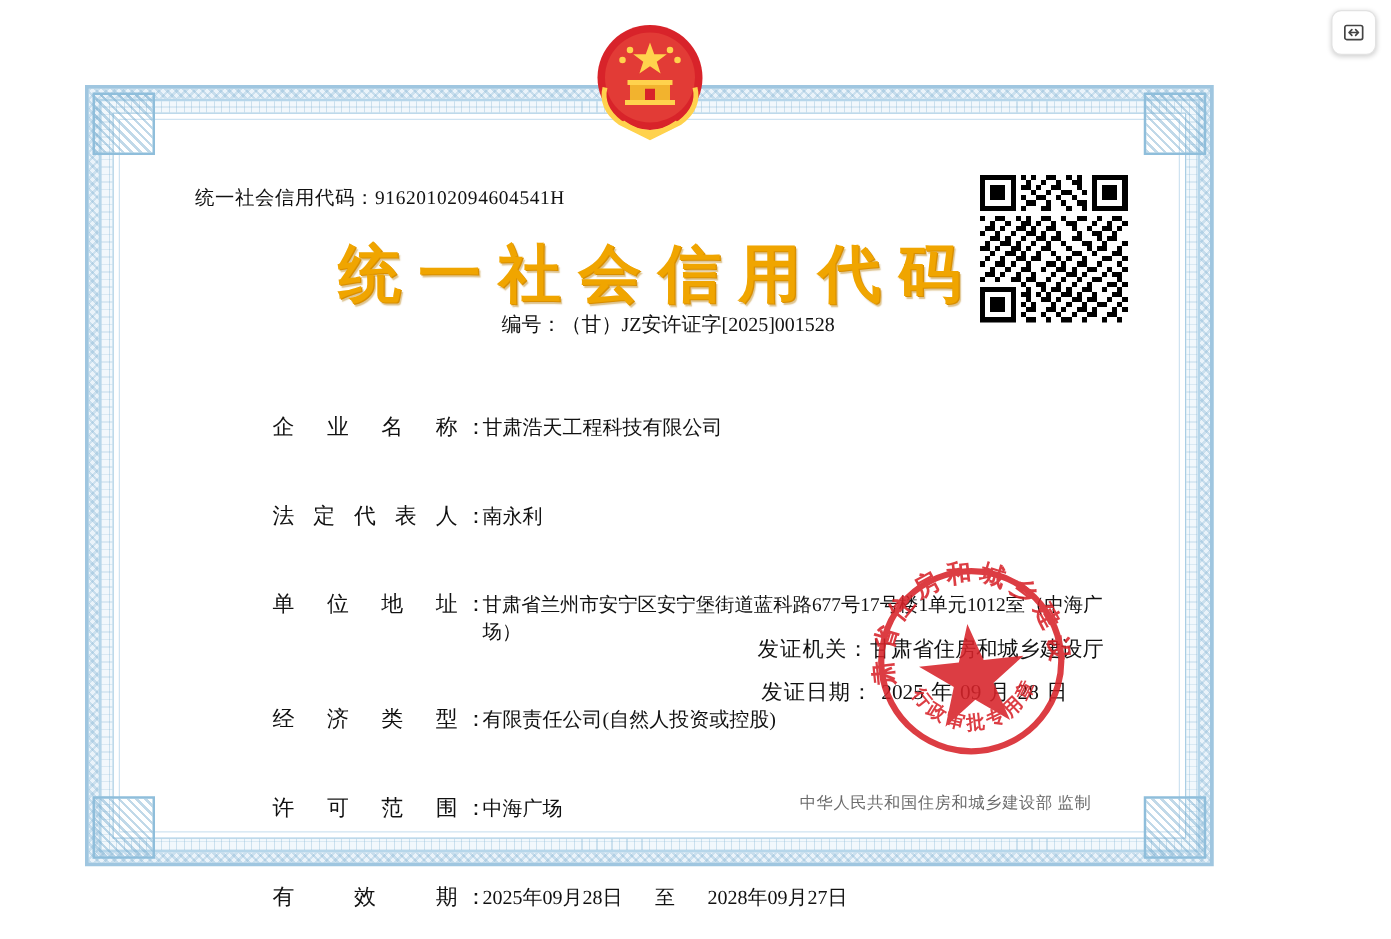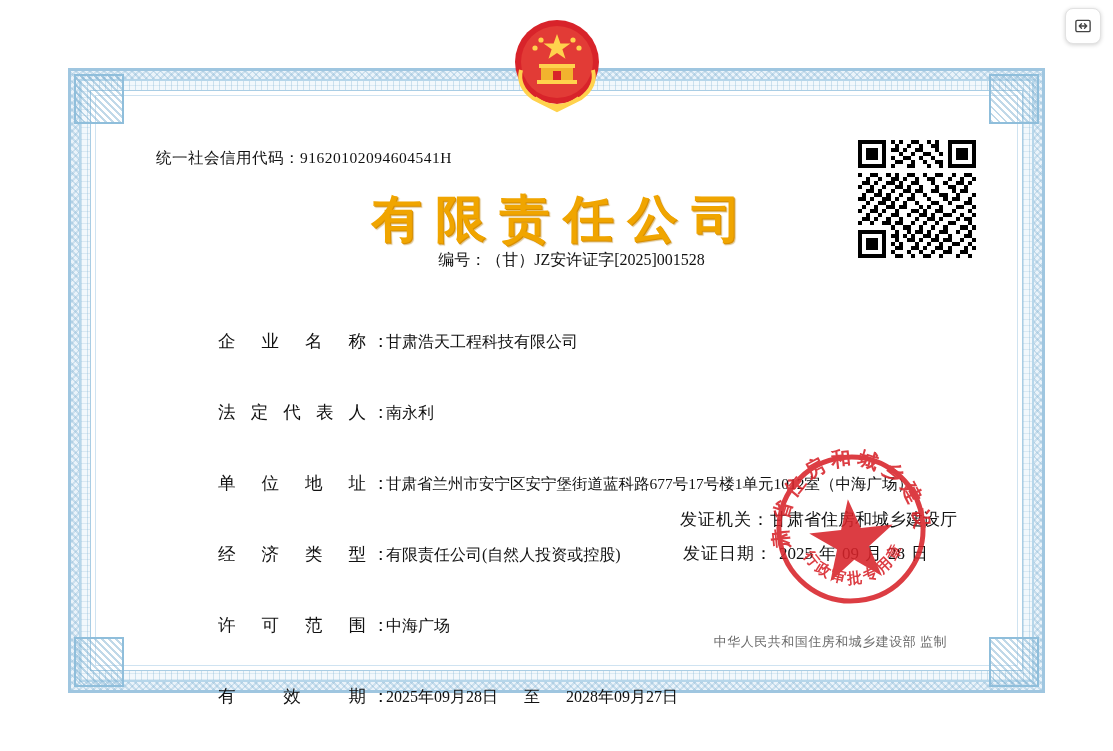--- a/index.html
+++ b/index.html
@@ -32,21 +32,21 @@
     cursor: pointer;
     z-index: 50;
   }
   #expand-button svg { display:block; }
 
   
   #certificate {
     position: absolute;
     left: 68px;
     top: 68px;
-    width: 977px;
+    width: 903px;
     height: 625px;
     background: #ffffff;
     box-sizing: border-box;
   }
 
   
   .border-outer {
     position: absolute;
     inset: 0;
     border: 3px solid #9fc6e0;
@@ -485,21 +485,21 @@
           <rect x="9" y="28" width="2" height="1"></rect>
             <rect x="13" y="28" width="1" height="1"></rect>
             <rect x="16" y="28" width="2" height="1"></rect>
             <rect x="20" y="28" width="1" height="1"></rect>
             <rect x="24" y="28" width="1" height="1"></rect>
             <rect x="27" y="28" width="1" height="1"></rect>
         </g>
       </svg>
     </div>
 
-    <div class="title">有限责任公司</div>
+    <div class="title">统一社会信用代码</div>
 
     <div class="serial">编号：（甘）JZ安许证字[2025]001528</div>
 
     <div class="fields">
 
       <div class="row">
         <div class="label">
           <span class="chars">
             <span>企</span>
               <span>业</span>

